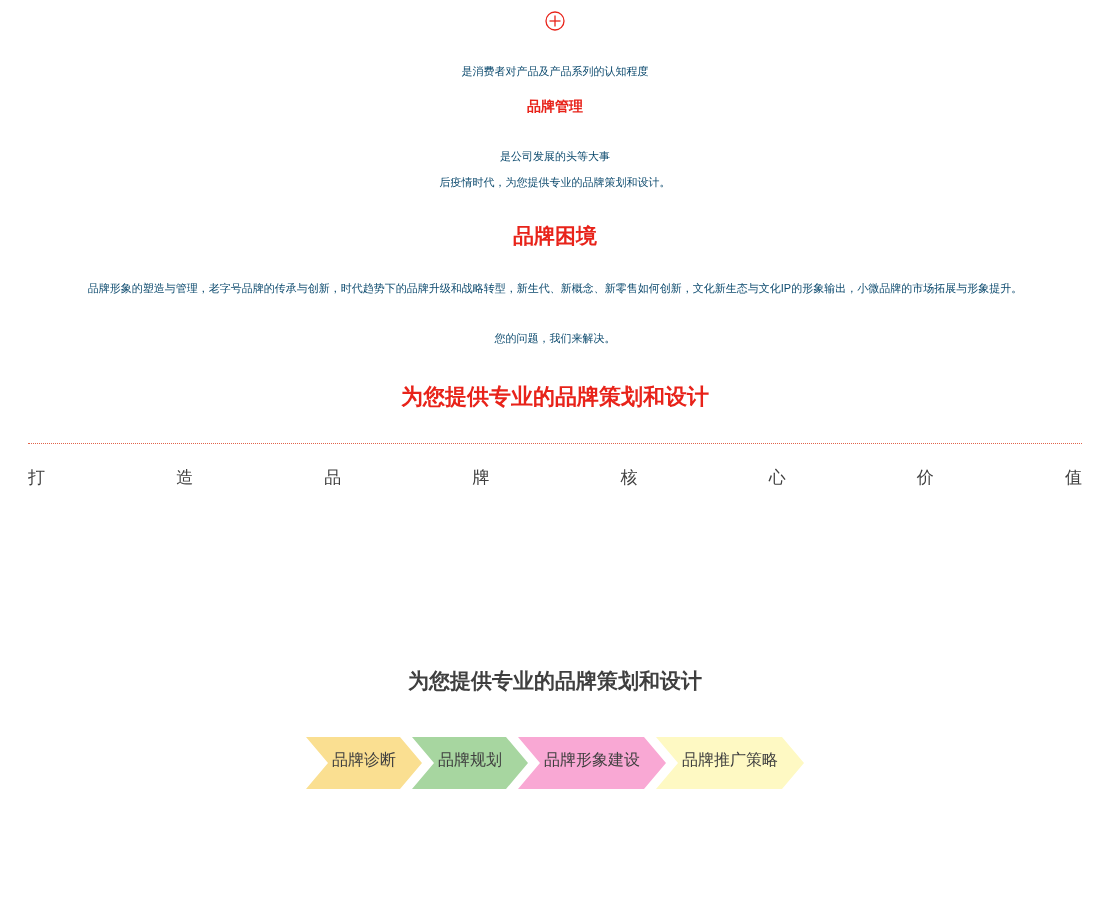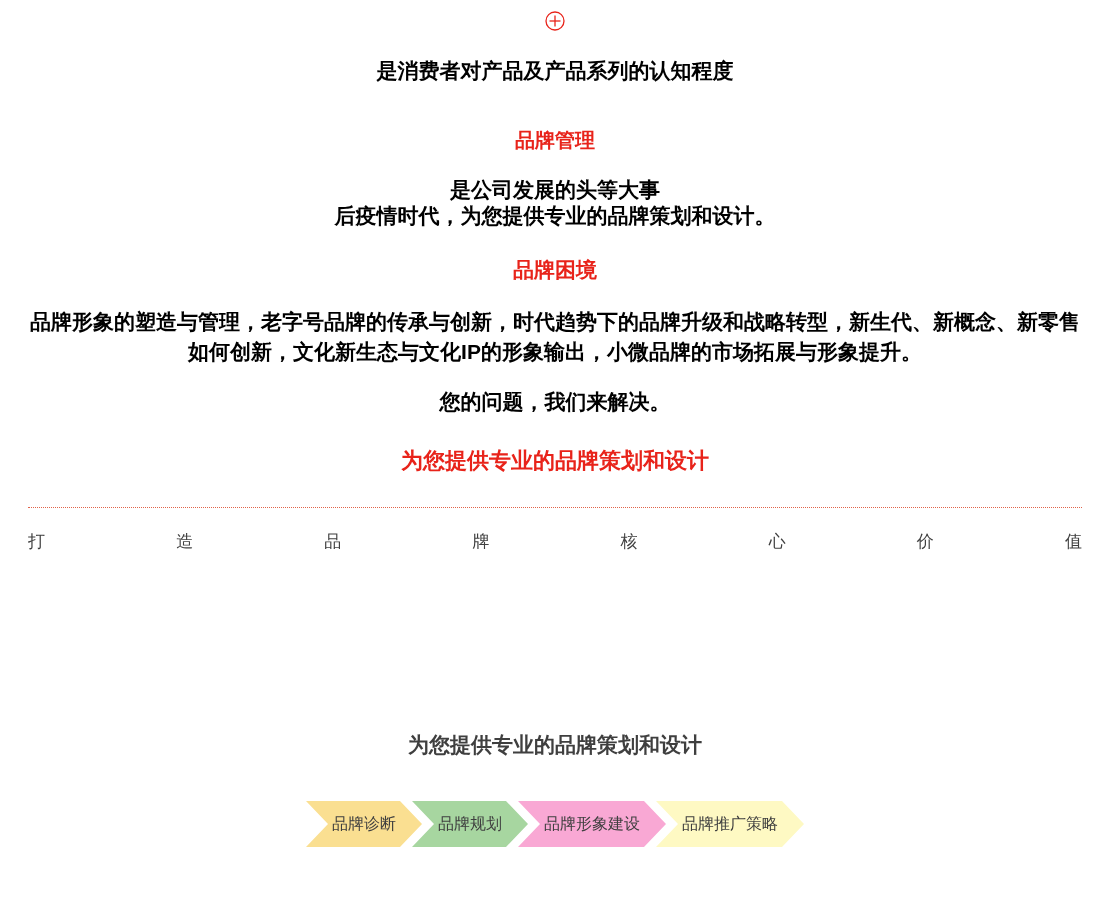--- a/index.html
+++ b/index.html
@@ -39,41 +39,40 @@
     color: #e8231a;
     font-weight: bold;
     margin: 0;
   }
   .h1-red {
     font-size: 22px;
     line-height: 30px;
     margin-top: 10px;
   }
   .h2-red {
-    font-size: 20px;
+    font-size: 14px;
     line-height: 30px;
-    margin-top: 41px;
+    margin-top: 7px;
   }
   .h3-red {
     font-size: 21px;
     line-height: 30px;
     margin-top: 26px;
   }
   .h4-red {
     font-size: 22px;
     line-height: 32px;
     margin-top: 30px;
   }
   .para {
     text-align: center;
-    color: #000000;
-    font-size: 21px;
+    color: #0c4a6e;
+    font-size: 11px;
     line-height: 26px;
     margin: 0;
-    font-weight: bold;
   }
   .para-1 { margin-top: 22px; }
   .para-2 { margin-top: 22px; }
   .para-3 {
     margin-top: 22px;
     width: 1060px;
     margin-left: auto;
     margin-right: auto;
     text-align: center;
     line-height: 30px;
@@ -110,21 +109,21 @@
     padding-top: 178px;
   }
   .flow {
     display: flex;
     justify-content: center;
     align-items: center;
     margin-top: 42px;
   }
   .flow-step {
     position: relative;
-    height: 46px;
+    height: 52px;
     line-height: 46px;
     font-size: 16px;
     color: #3f3f3f;
     text-align: center;
     box-sizing: border-box;
     padding-left: 26px;
     padding-right: 26px;
     clip-path: polygon(0 0, calc(100% - 22px) 0, 100% 50%, calc(100% - 22px) 100%, 0 100%, 22px 50%);
     margin-left: -10px;
   }

